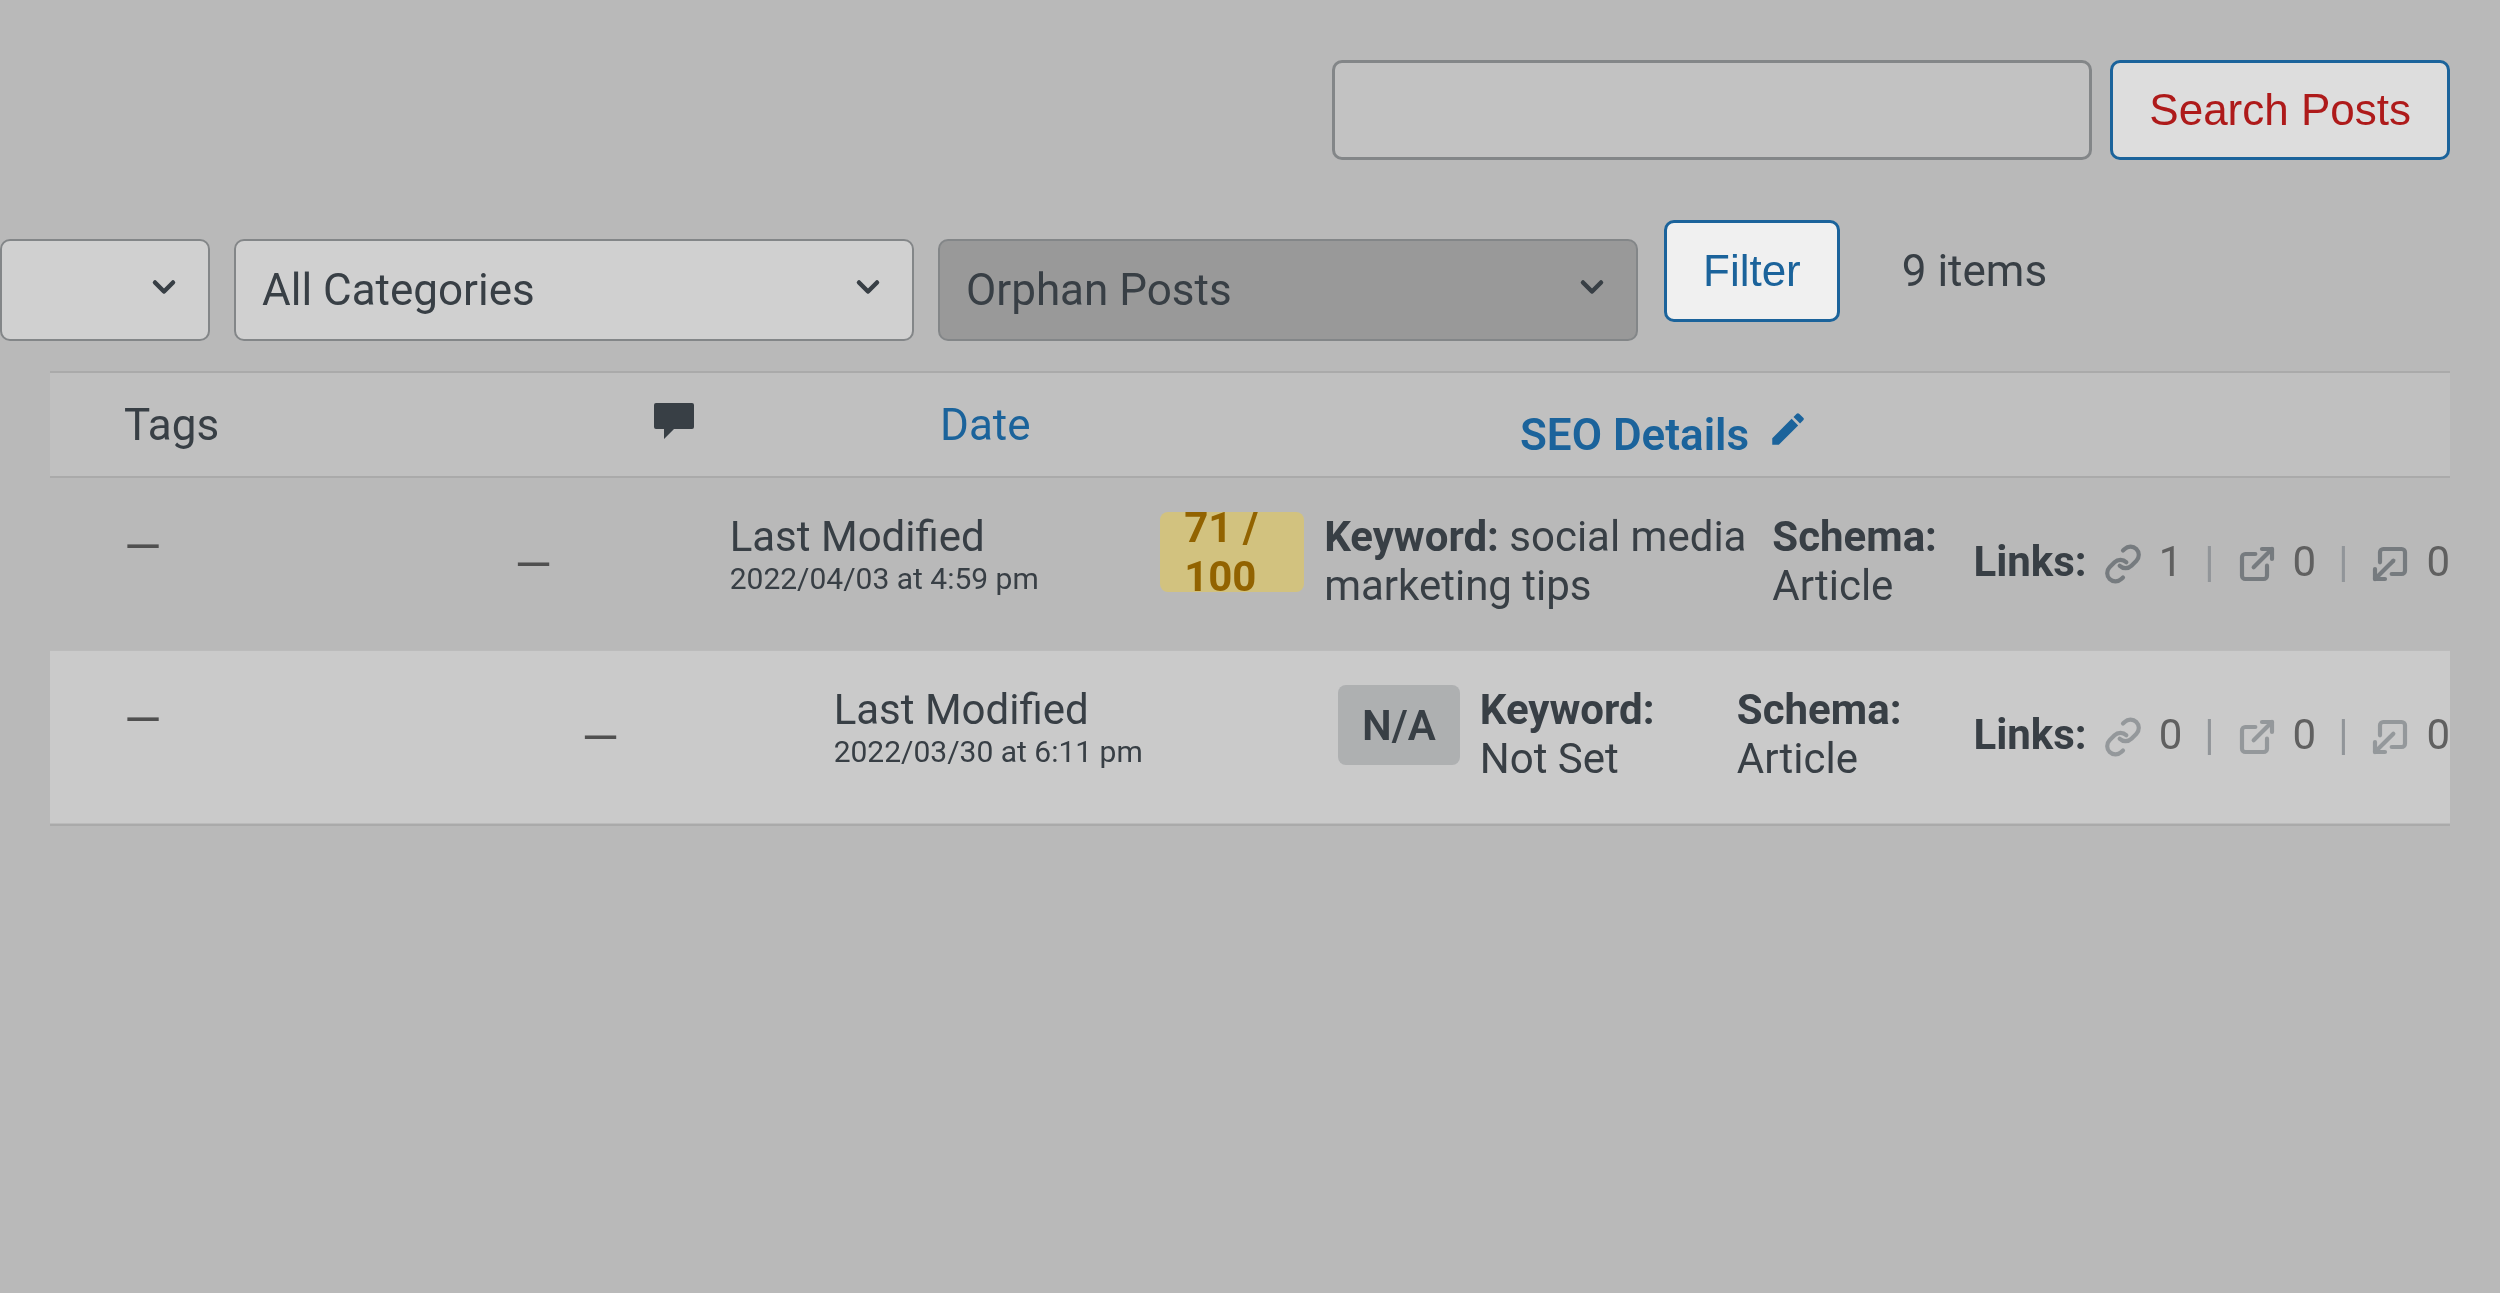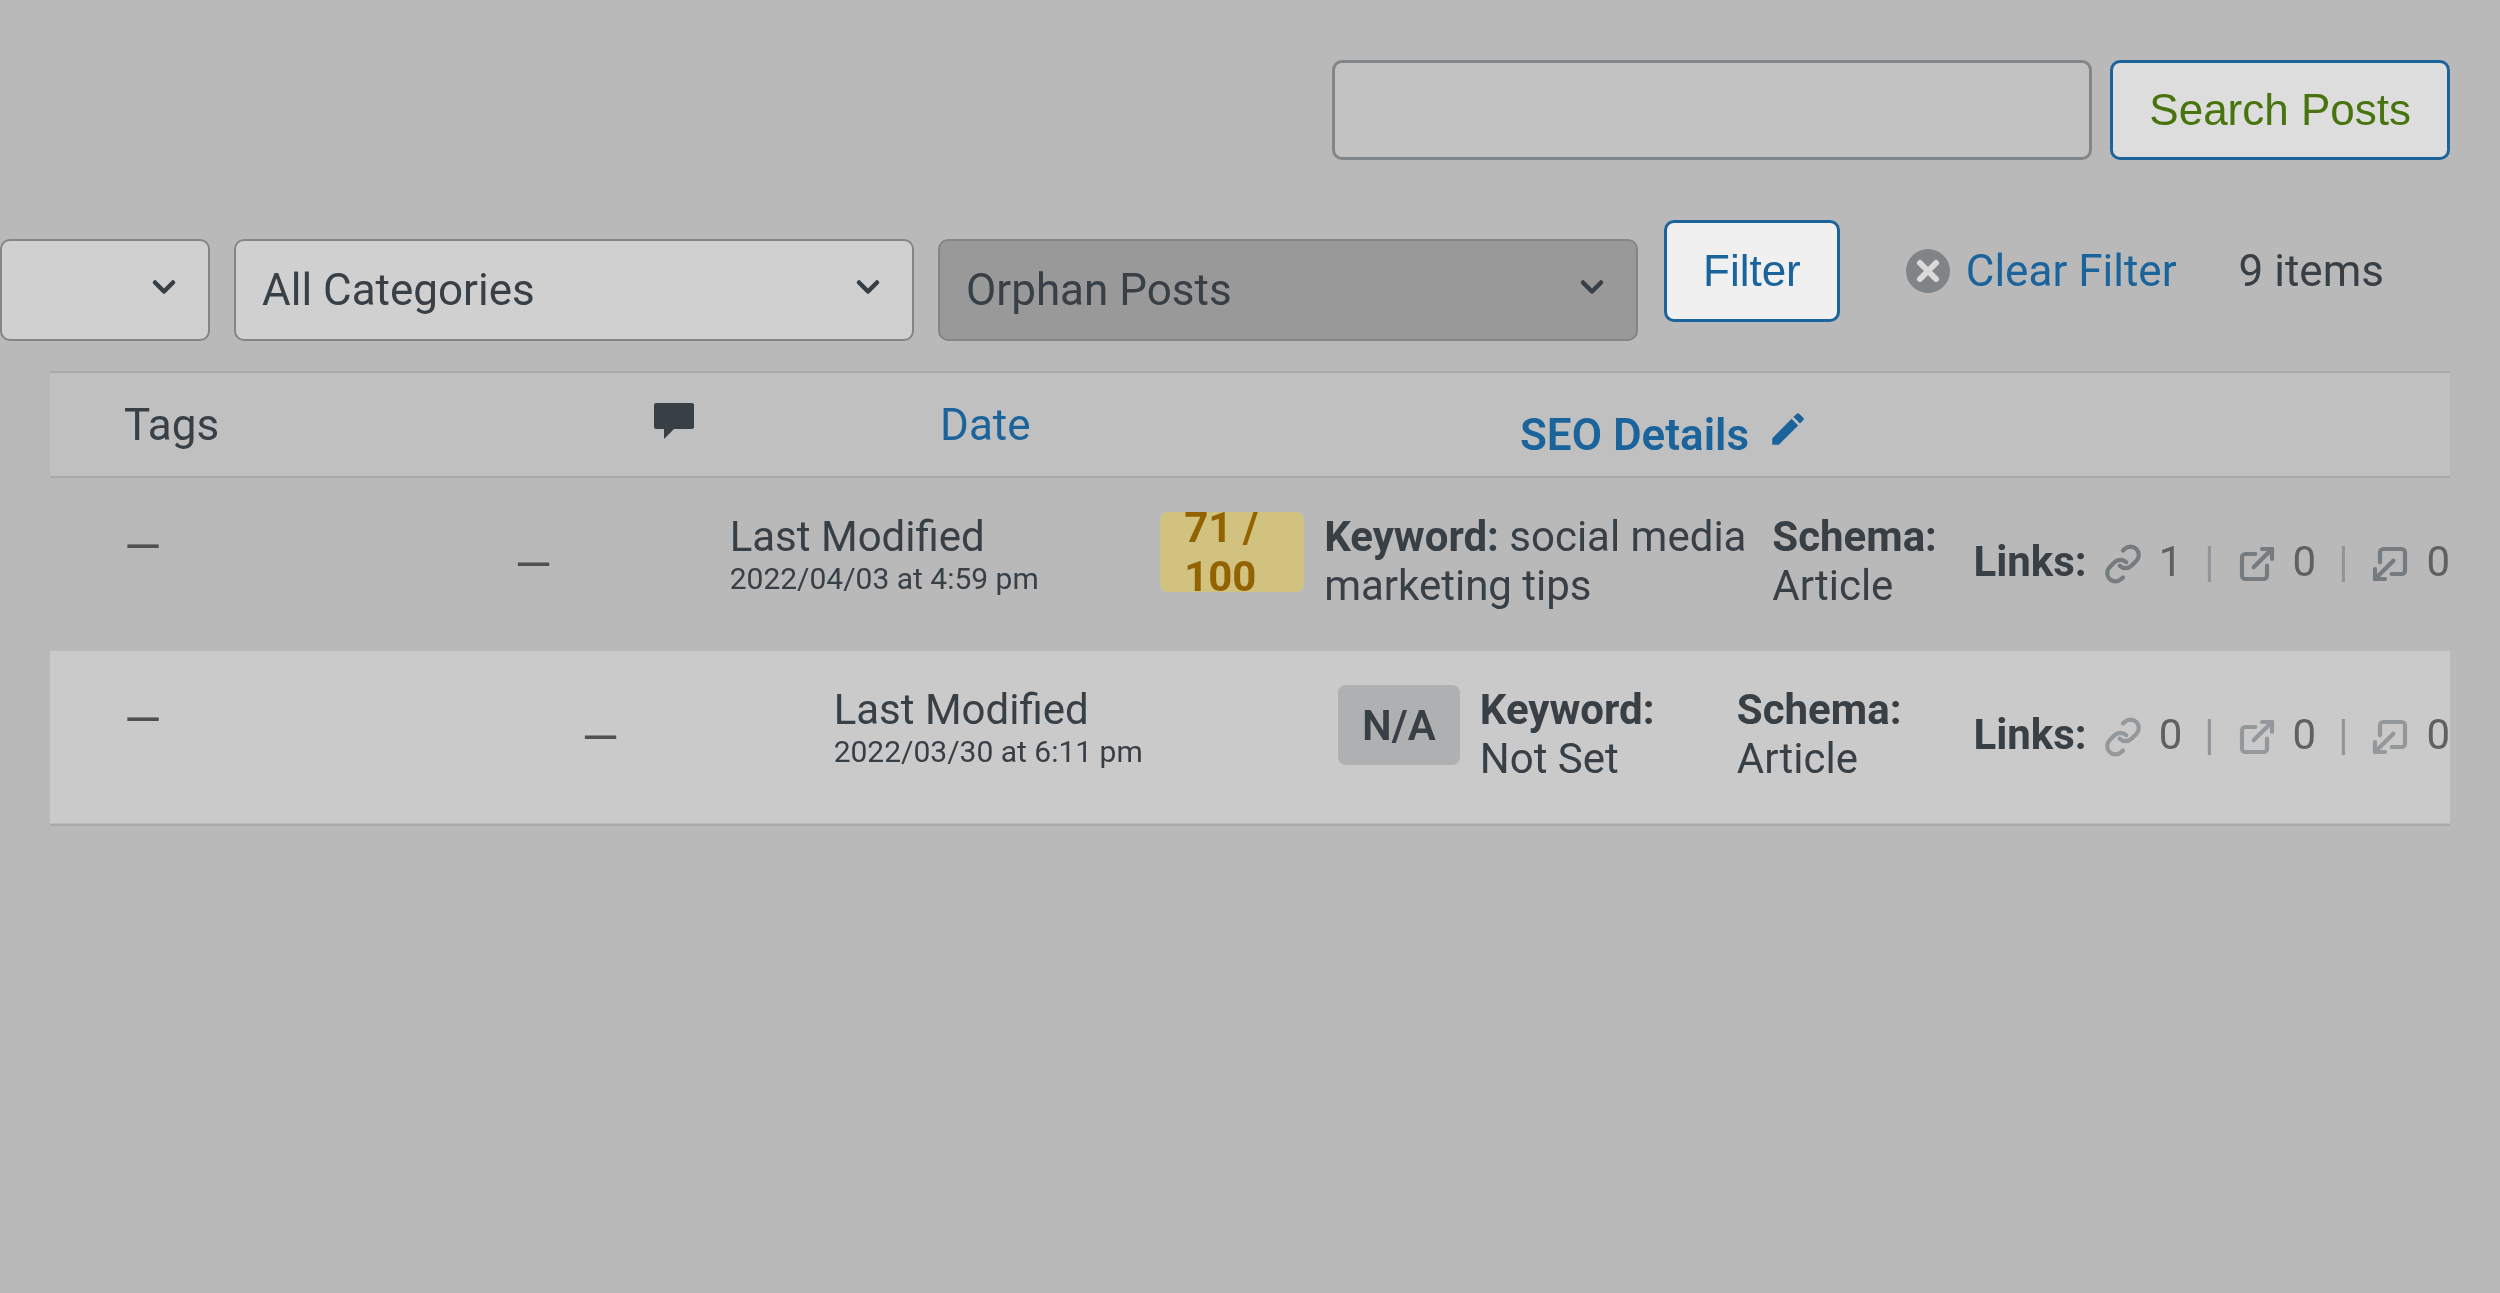--- a/index.html
+++ b/index.html
@@ -42,21 +42,21 @@
     font-size: 40px;
     padding: 0 24px;
     color: #3c434a;
   }
   .search-btn {
     height: 100px;
     padding: 0 36px;
     border: 3px solid #1d6aa5;
     border-radius: 10px;
     background: #ebebeb;
-    color: #4d7c0f;
+    color: #b91c1c;
     font-size: 44px;
     cursor: pointer;
   }
 
   
   .filters-row {
     display: flex;
     align-items: center;
     gap: 24px;
     padding: 20px 0 30px 0;
@@ -238,29 +238,20 @@
         <span>Orphan Posts</span>
         <span class="chev">
           <svg viewBox="0 0 24 24" fill="none" stroke="#3c434a" stroke-width="3" stroke-linecap="round" stroke-linejoin="round">
               <polyline points="6 9 12 15 18 9"></polyline>
             </svg>
         </span>
       </div>
 
       <button class="filter-btn">Filter</button>
 
-      <div class="clear-filter">
-        <span class="xicon">
-          <svg viewBox="0 0 24 24">
-              <circle cx="12" cy="12" r="11" fill="#8a8d90"></circle>
-              <path d="M8 8 L16 16 M16 8 L8 16" stroke="#e8e8e8" stroke-width="3" stroke-linecap="round"></path>
-            </svg>
-        </span>
-        <span>Clear Filter</span>
-      </div>
 
       <span class="items-count">9 items</span>
     </div>
 
     <div class="table">
       <div class="thead">
         <div class="col-tags th">Tags</div>
         <div class="col-comments th">
           <span class="comment-icon">
             <svg viewBox="0 0 24 24" fill="#3c434a">

